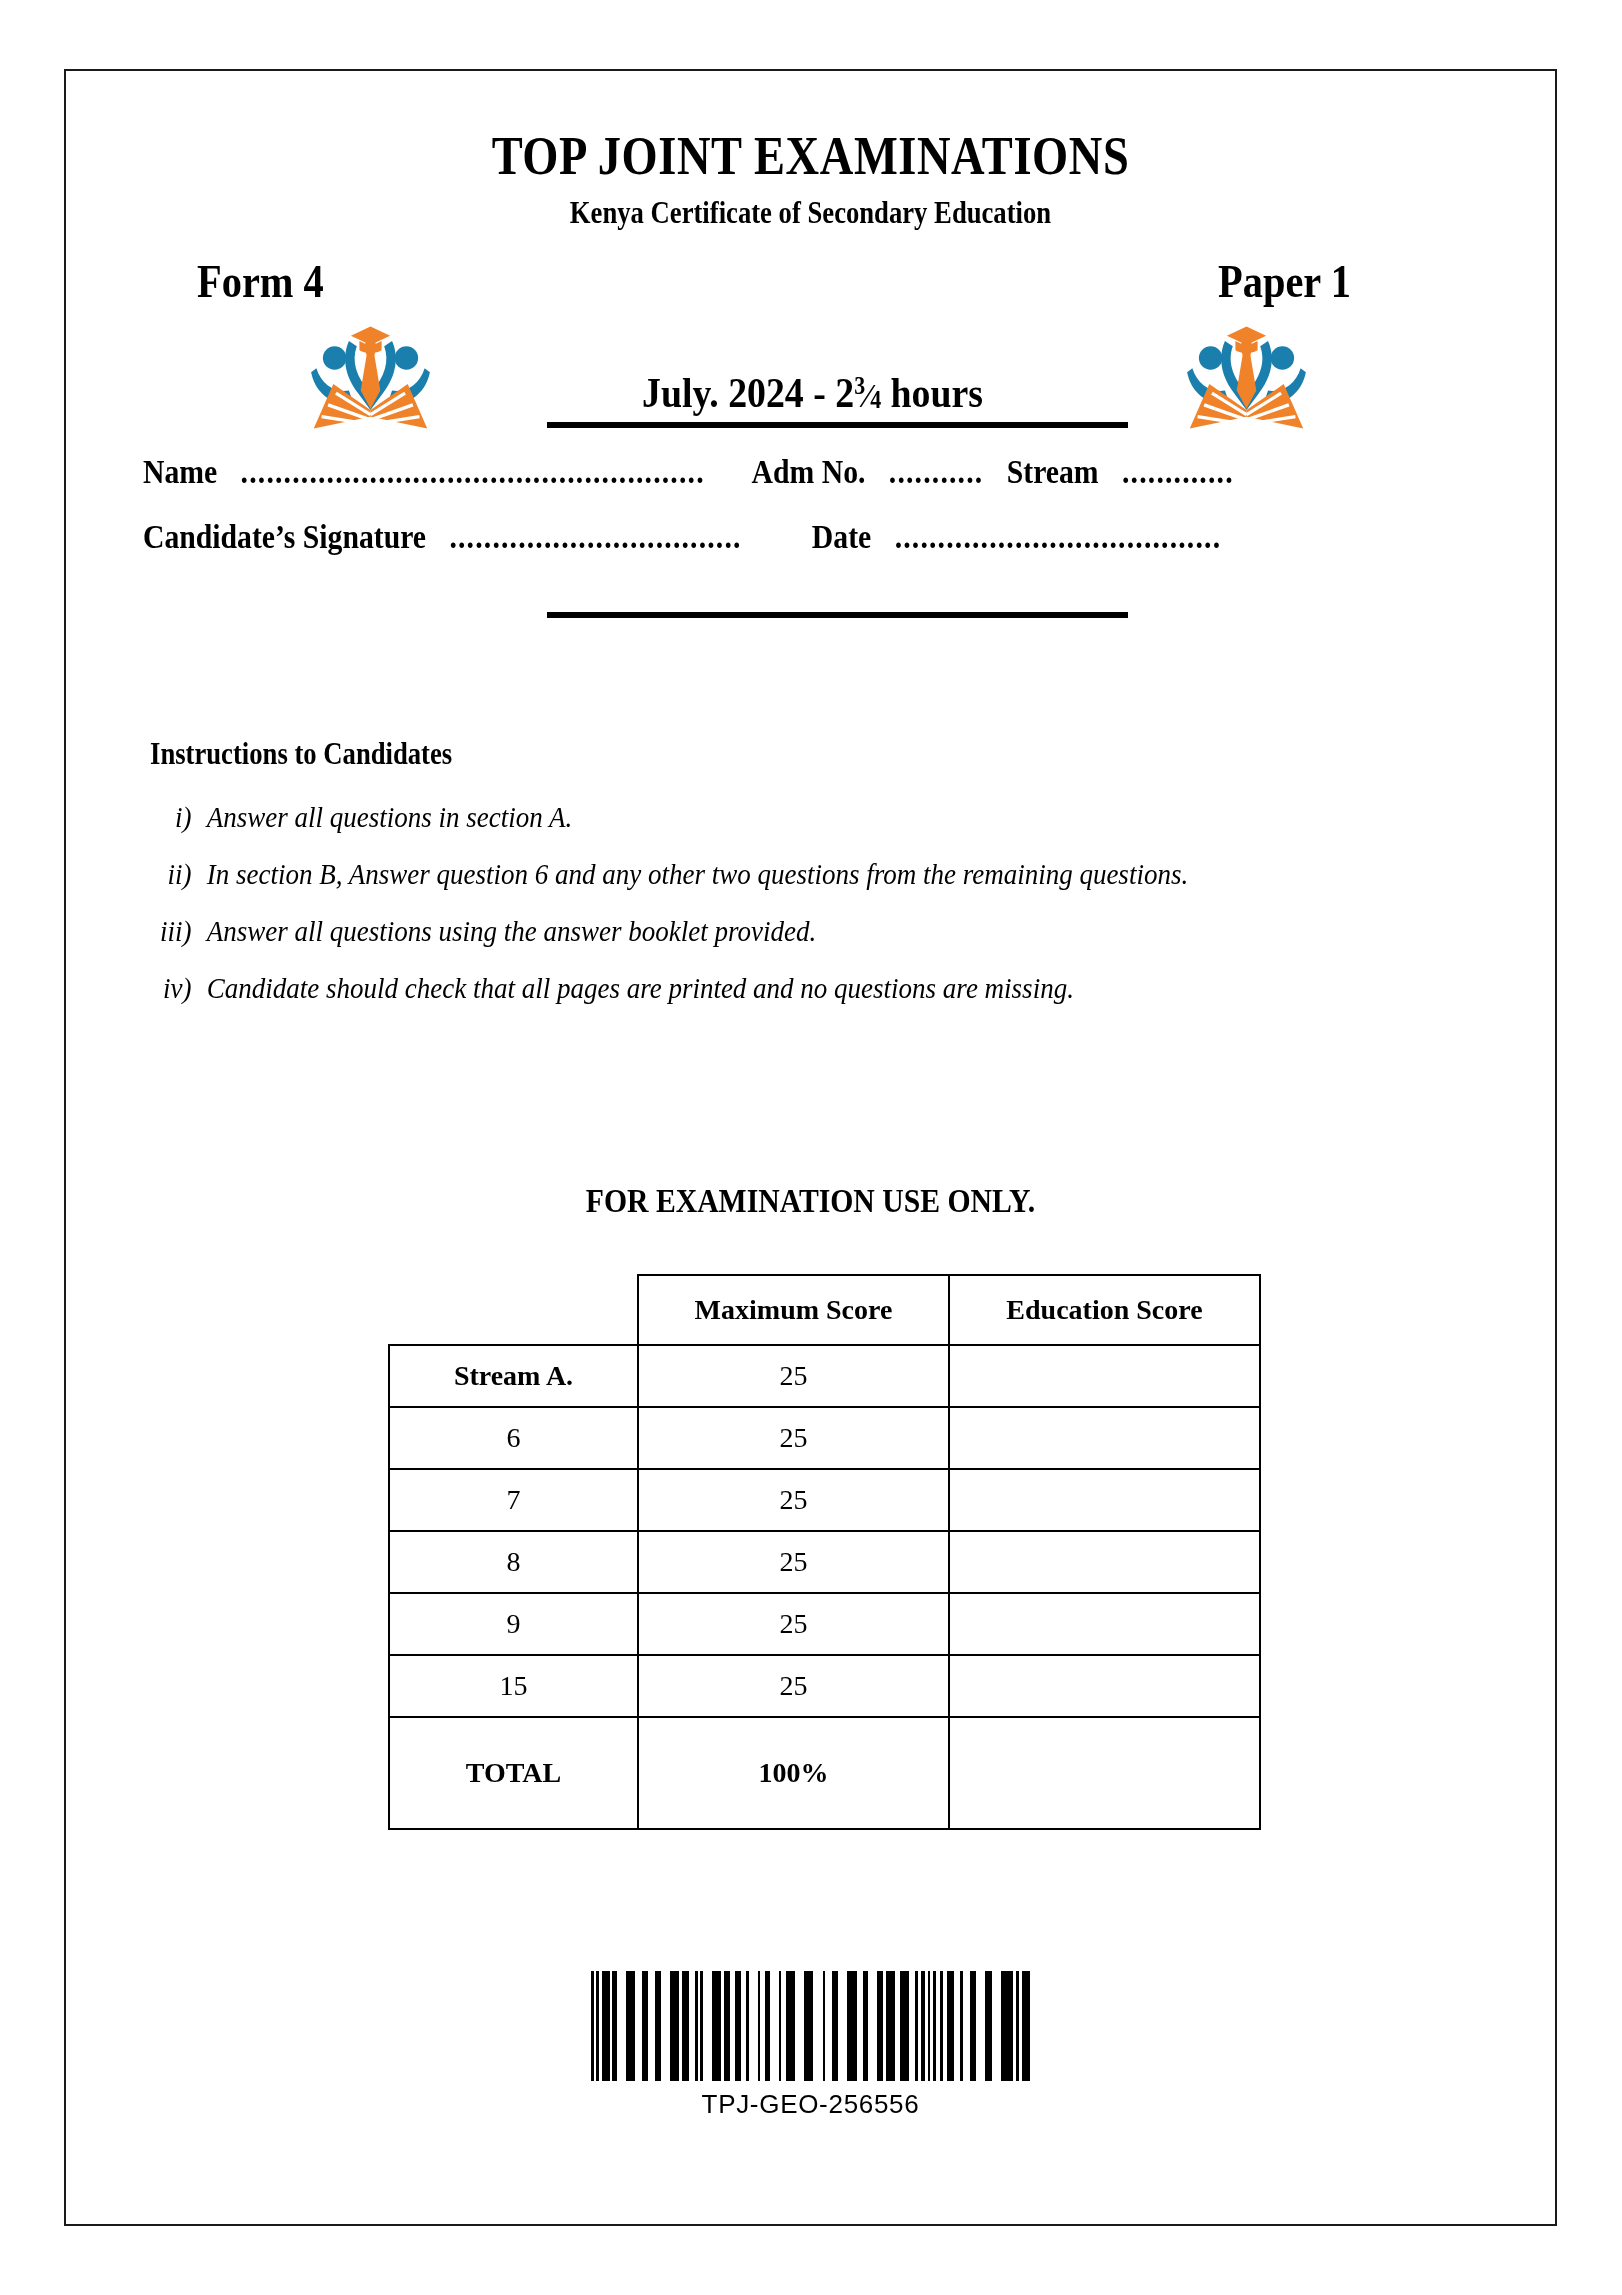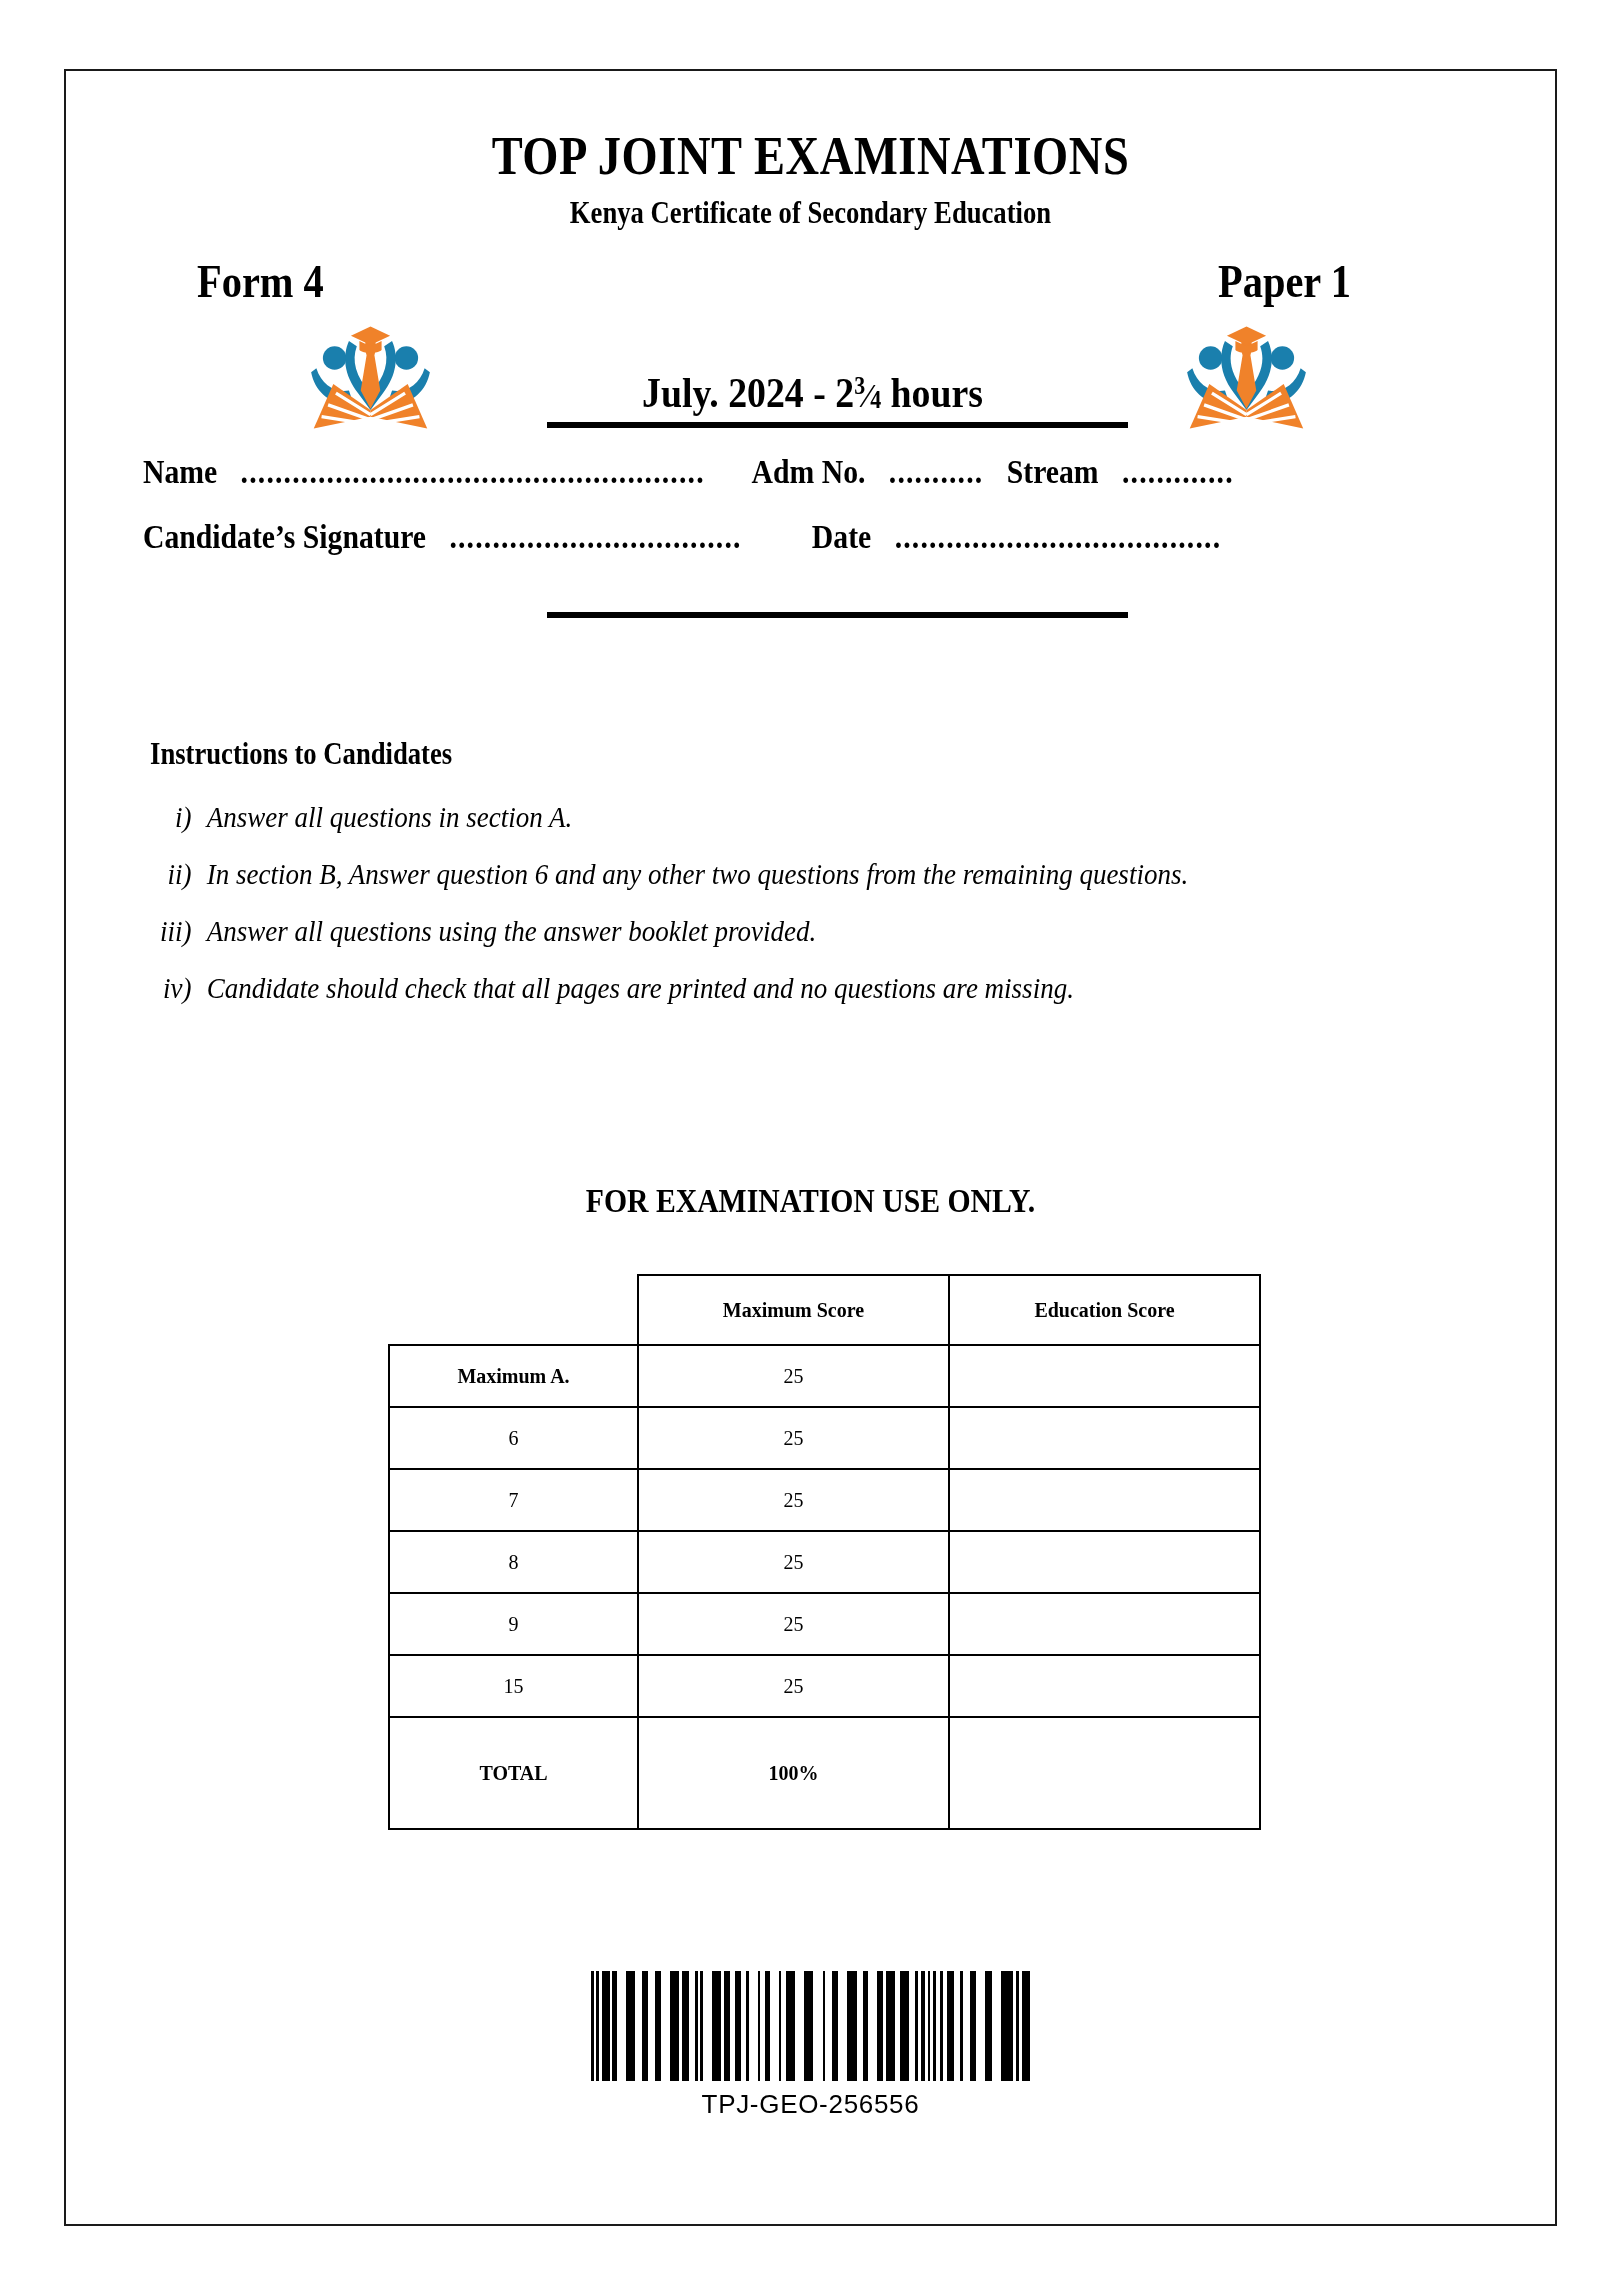--- a/index.html
+++ b/index.html
@@ -199,21 +199,21 @@
   table#score-table {
     border-collapse: collapse;
     width: 872px;
     table-layout: fixed;
   }
   table#score-table td {
     border: 2px solid #000000;
     text-align: center;
     vertical-align: middle;
     font-family: "Liberation Serif", "DejaVu Serif", serif;
-    font-size: 20px;
+    font-size: 28px;
     padding: 0;
     margin-left: 6px;
   }
   table#score-table col.c1 { width: 249px; }
   table#score-table col.c2 { width: 311px; }
   table#score-table col.c3 { width: 311px; }
   td.blank-corner { border: none !important; }
   td.head-cell { font-weight: bold; height: 68px; }
   tr.data-row td { height: 60px; }
   tr.total-row td { height: 110px; font-weight: bold; }
@@ -358,21 +358,21 @@
           <col class="c2">
           <col class="c3">
         </colgroup>
       <tbody>
         <tr>
           <td class="blank-corner"></td>
           <td class="head-cell">Maximum Score</td>
           <td class="head-cell">Education Score</td>
         </tr>
         <tr class="data-row">
-          <td class="label-bold">Maximum A.</td>
+          <td class="label-bold">Stream A.</td>
           <td>25</td>
           <td></td>
         </tr>
         <tr class="data-row">
           <td>6</td>
           <td>25</td>
           <td></td>
         </tr>
         <tr class="data-row">
           <td>7</td>

